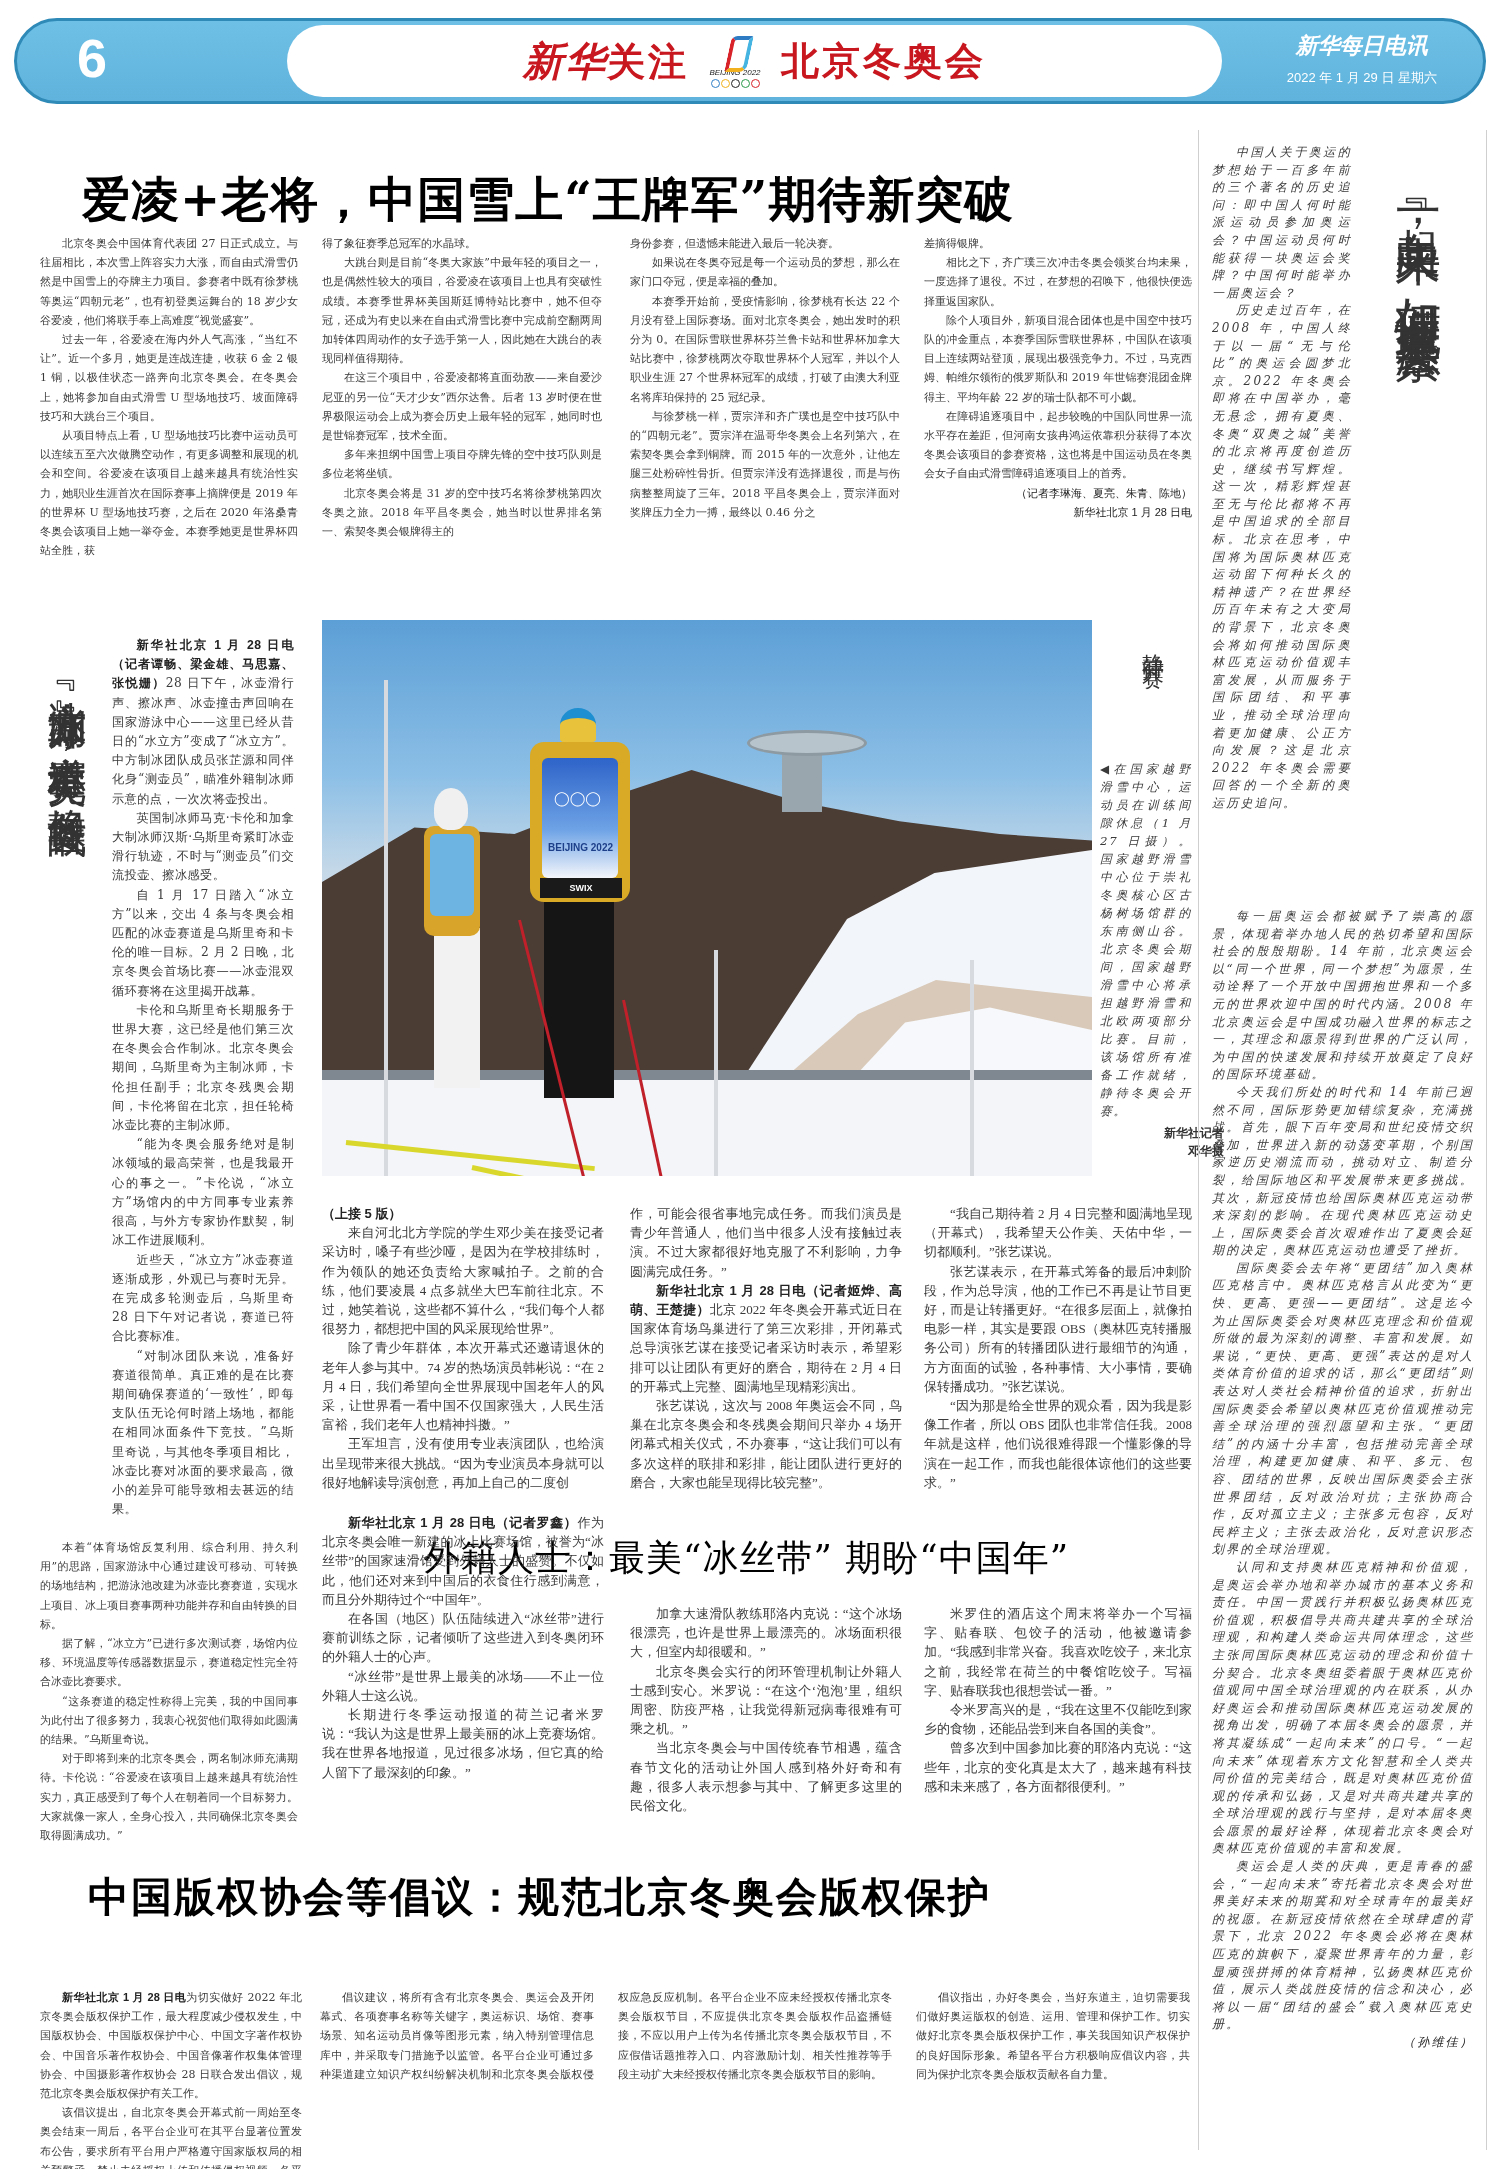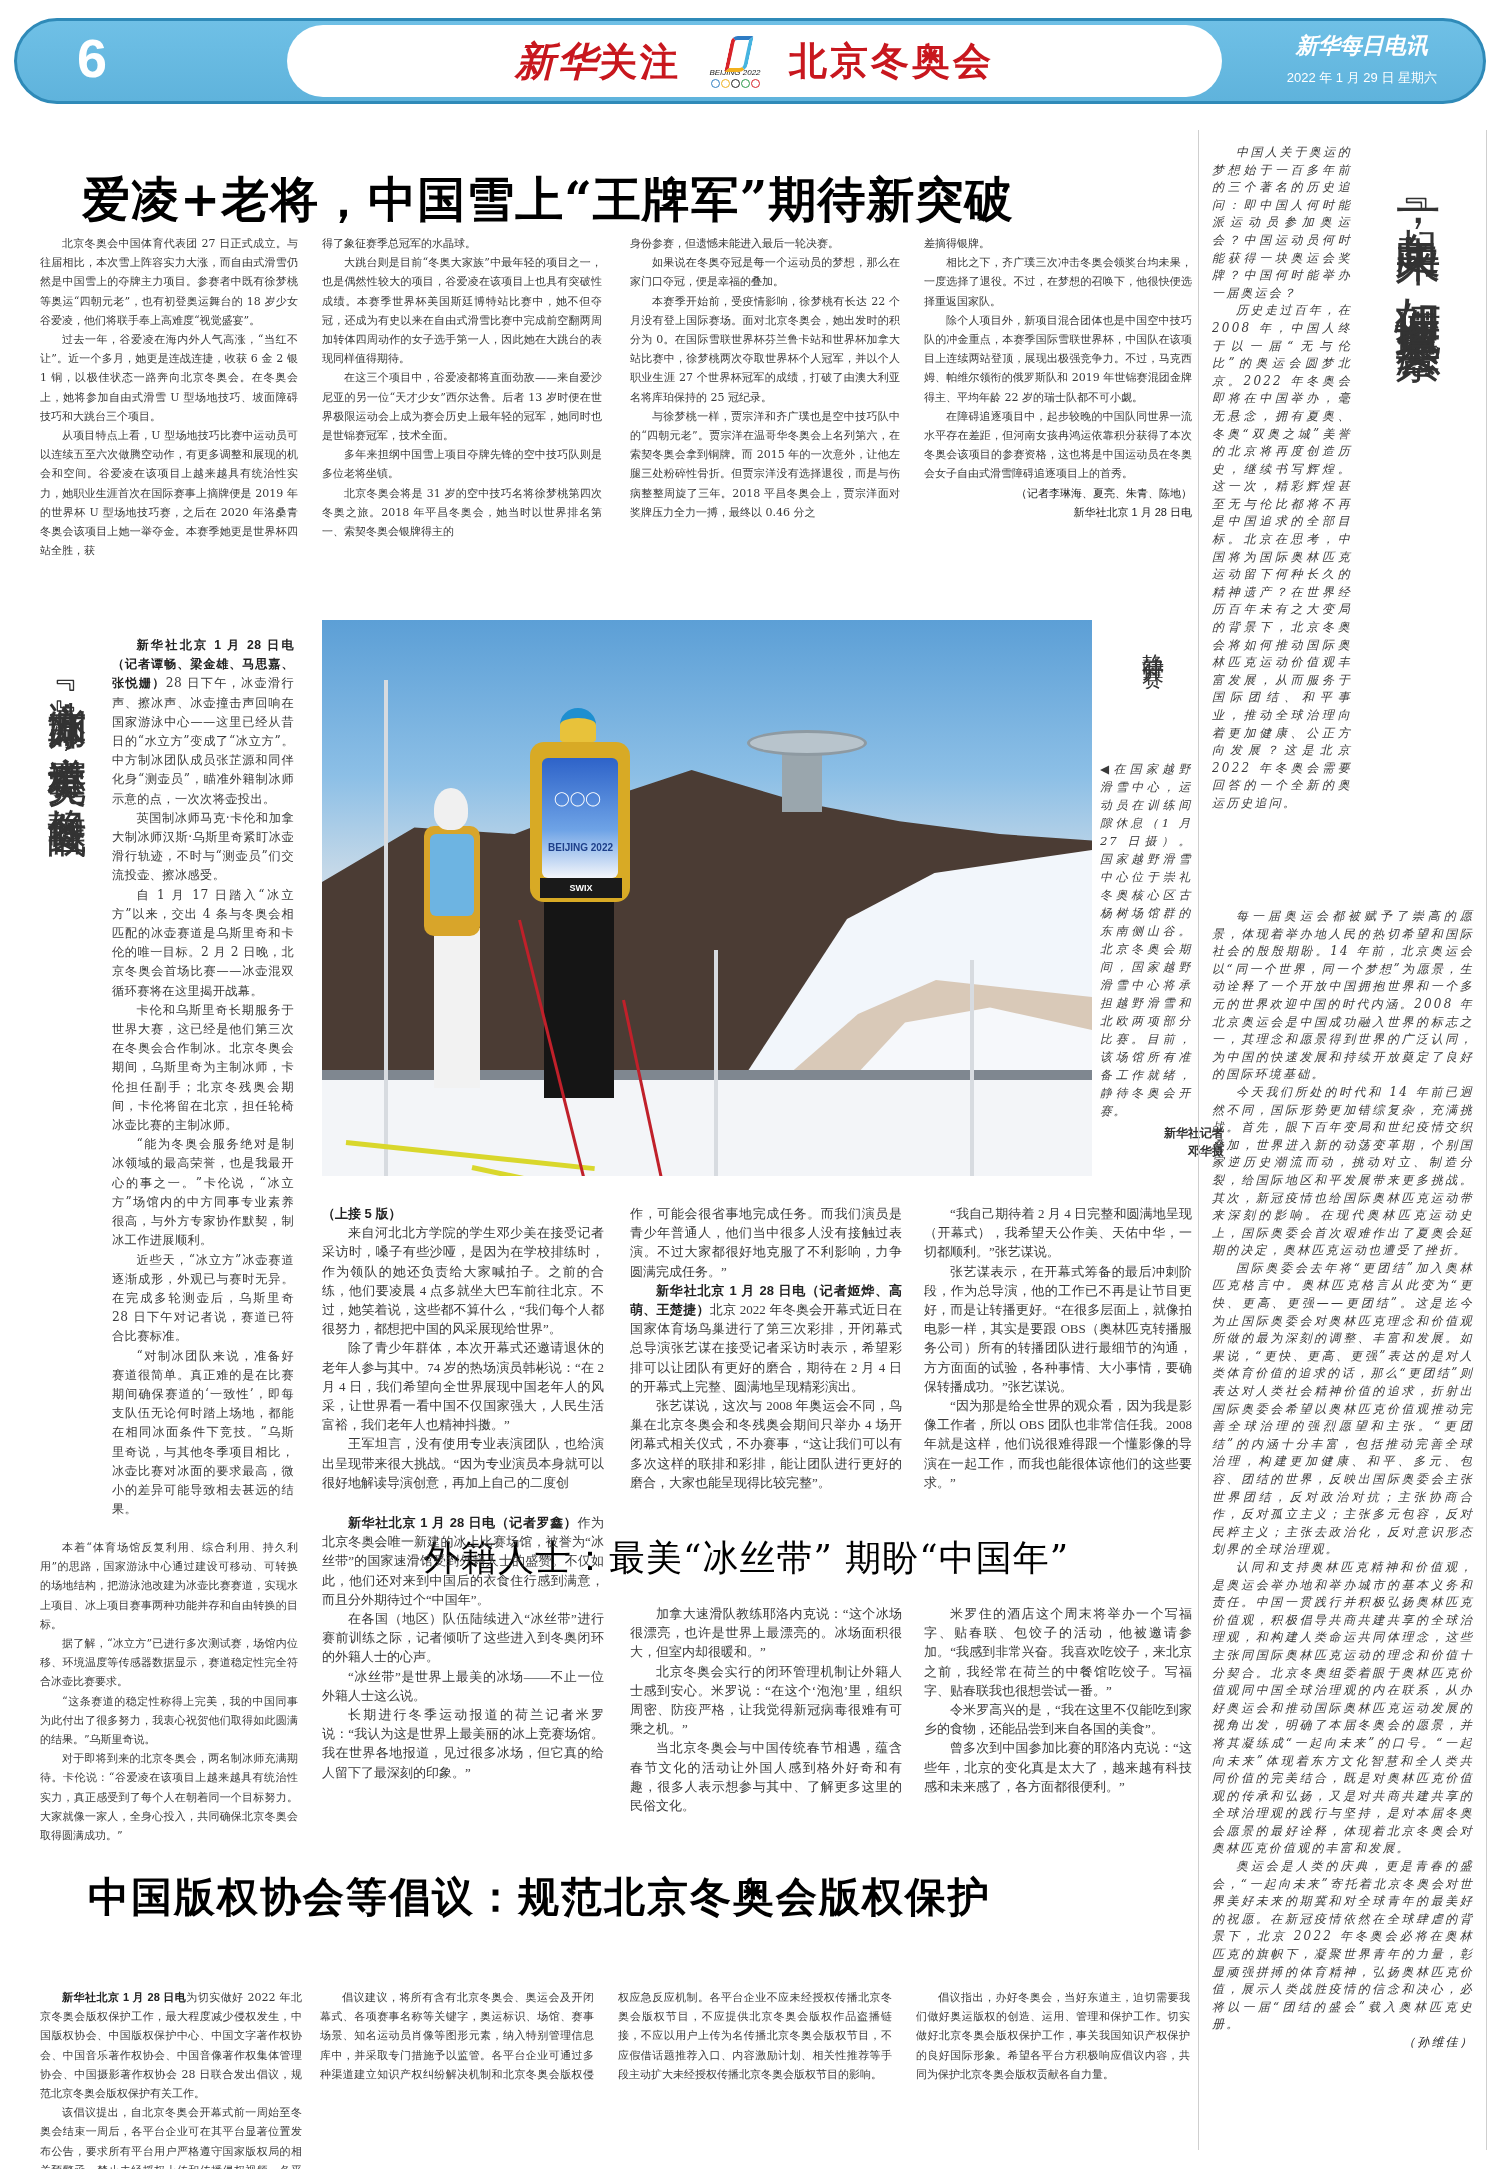--- a/index.html
+++ b/index.html
@@ -6,21 +6,21 @@
   html, body { width: 1500px; height: 2169px; background: #fff; overflow: hidden; }
   body { position: relative; font-family: "DejaVu Serif", "Liberation Serif", serif; color: #2b2b2b; }
   p { margin: 0; }
 
   
   .masthead { position: absolute; left: 14px; top: 18px; width: 1472px; height: 86px;
     border-radius: 43px; background: linear-gradient(180deg,#6fc0e6 0%,#5fb3dc 100%);
     border: 3px solid #2f8ab8; }
   .page-num { position: absolute; left: 60px; top: 6px; font: bold 54px "Liberation Sans", sans-serif; color: #fff; }
   .mast-center { position: absolute; left: 270px; top: 4px; width: 935px; height: 72px;
-    background: #fff; border-radius: 36px; display: flex; align-items: center; justify-content: center; gap: 22px; }
+    background: #fff; border-radius: 36px; display: flex; align-items: center; justify-content: center; gap: 14px; }
   .brand-red { font: italic bold 40px "DejaVu Serif", serif; color: #c8171e; letter-spacing: 2px; }
   .brand-red2 { font: bold 38px "Liberation Sans", sans-serif; color: #c8171e; letter-spacing: 3px; }
   .games-logo { display: flex; flex-direction: column; align-items: center; width: 64px; }
   .games-logo .emblem { width: 30px; height: 34px; position: relative; }
   .games-logo .emblem::before { content:""; position:absolute; left:8px; top:2px; width:14px; height:28px;
     border-left:4px solid #d8232a; border-top:4px solid #2e7bc4; border-right:4px solid #46b4e0; border-bottom:4px solid #f2b01e; border-radius: 6px 2px 8px 2px; transform: skewX(-12deg);}
   .games-logo .bj { font: italic 8px "Liberation Sans", sans-serif; color:#222; }
   .rings { display:flex; gap:1px; margin-top:2px; }
   .rings span { width:9px; height:9px; border-radius:50%; border:1.5px solid; display:inline-block; }
   .mast-right { position: absolute; right: 46px; top: 10px; text-align: center; color: #fff; }

